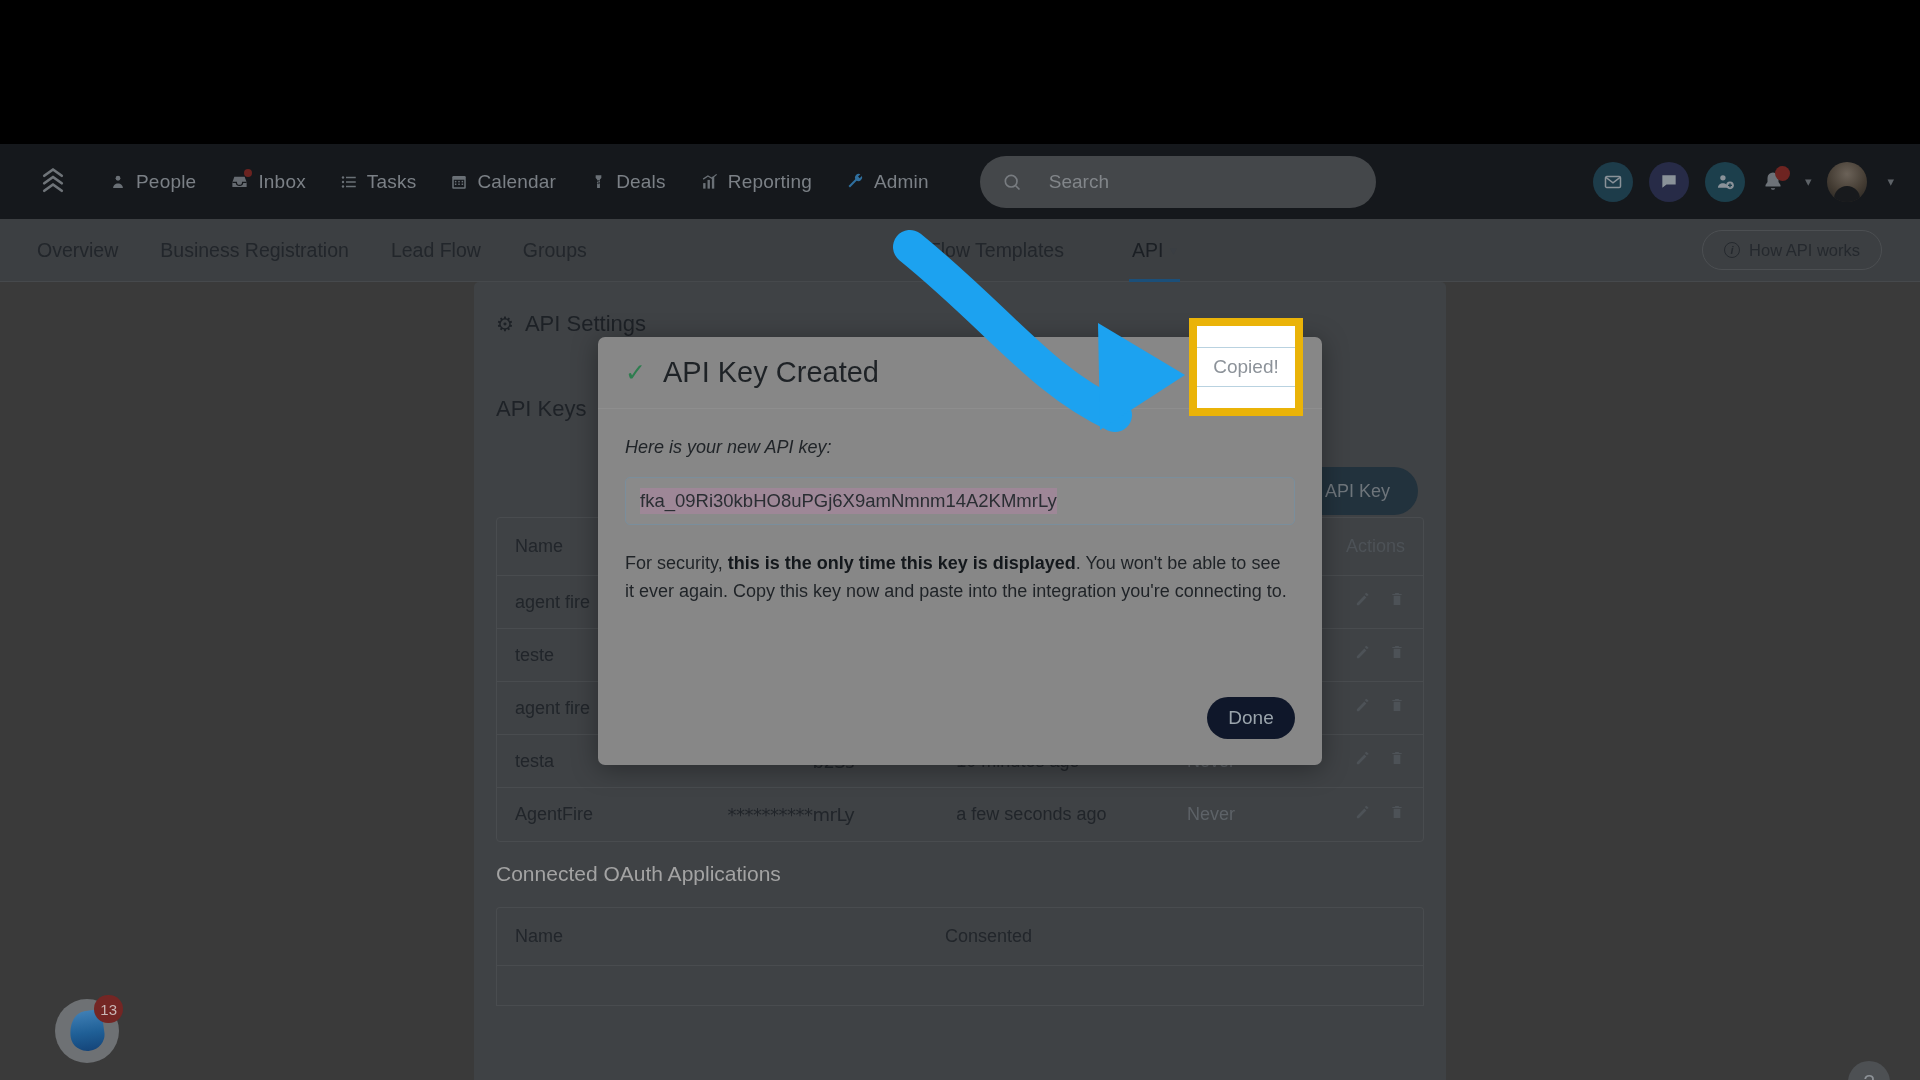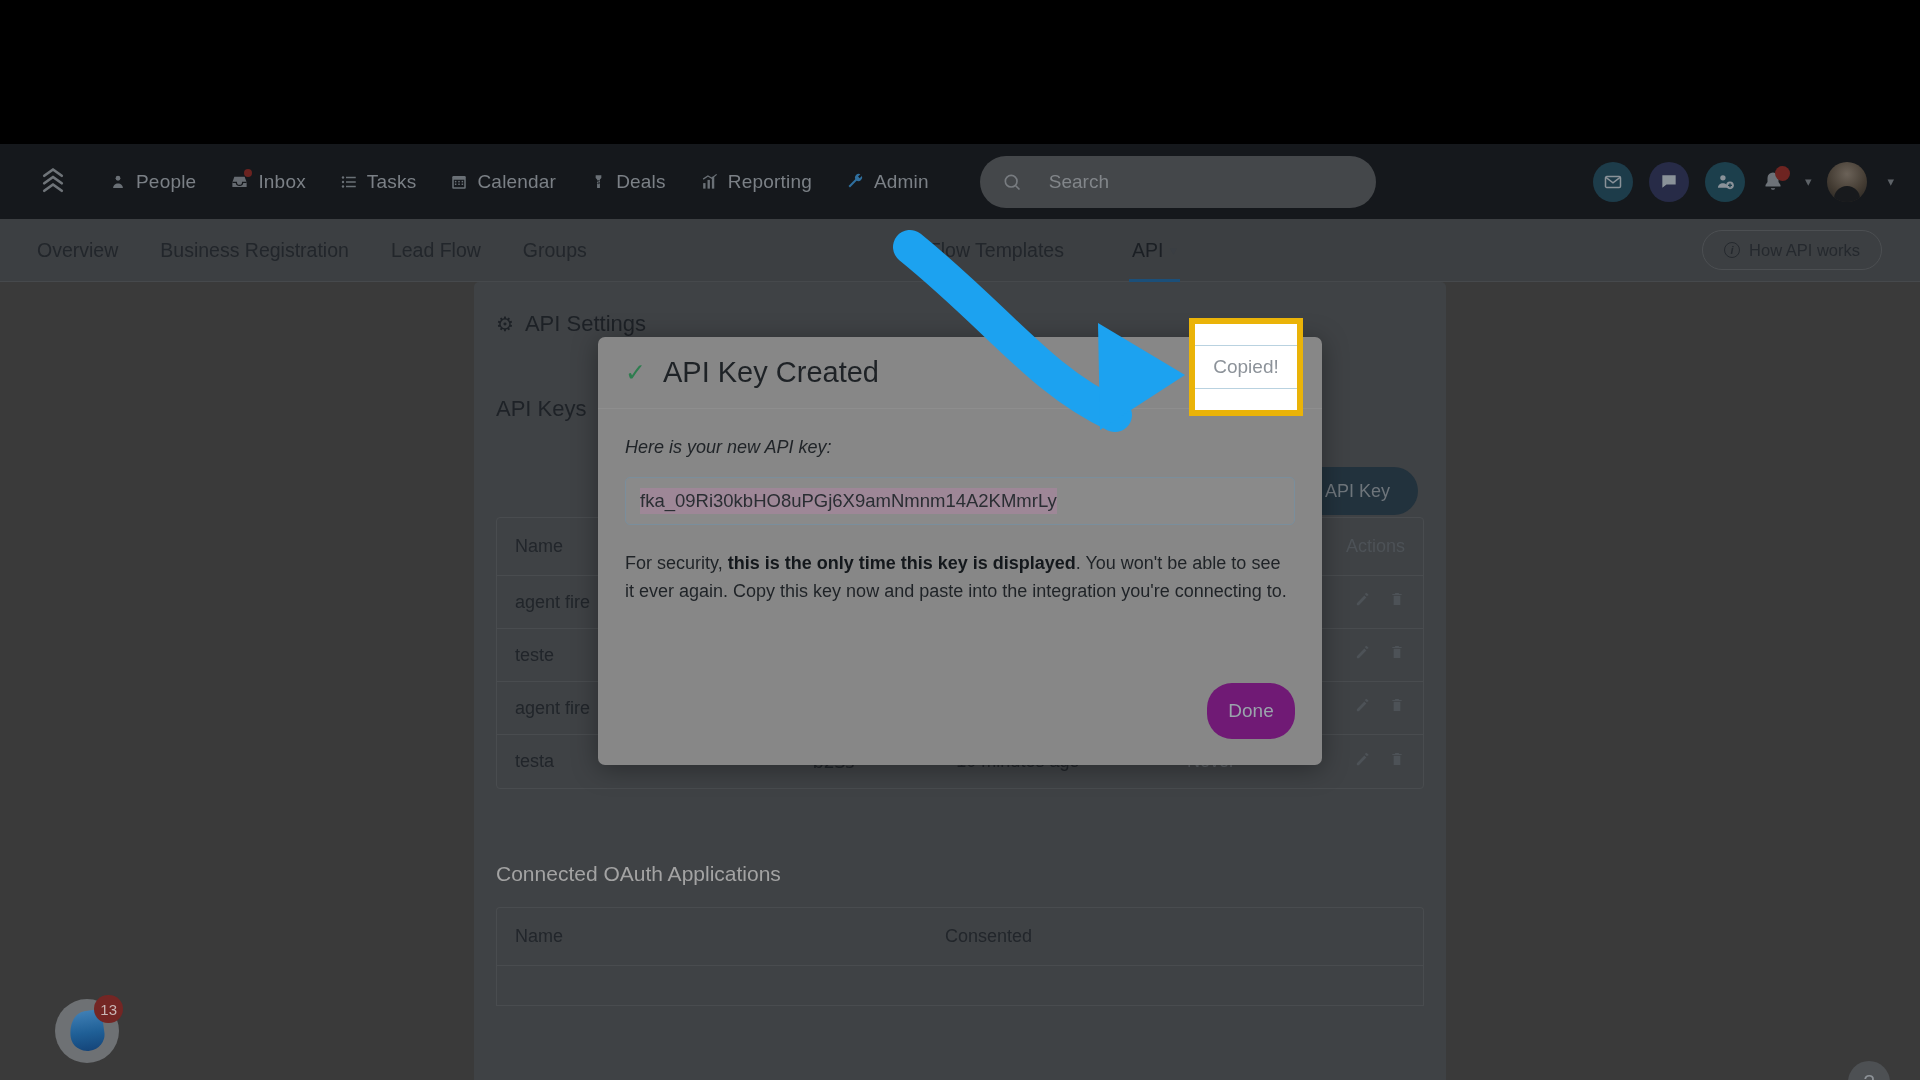--- a/index.html
+++ b/index.html
@@ -216,35 +216,35 @@
   }
   .m-note {
     margin-top: 25px; color: #1f2327; font-size: 18px; line-height: 1.55;
     max-width: 668px;
   }
   .m-note b { color: #14181c; }
   .m-foot {
     position: absolute; right: 27px; bottom: 26px;
   }
   .donebtn {
-    width: 88px; height: 56px; border-radius: 25px;
-    background: #701a75; color: #9aa4ac; font-size: 19px;
+    width: 88px; height: 42px; border-radius: 25px;
+    background: #0f172a; color: #9aa4ac; font-size: 19px;
     display: flex; align-items: center; justify-content: center;
   }
 
   
   #annot {
     position: absolute; left: 0; top: 0;
     width: 1920px; height: 1080px;
     pointer-events: none; z-index: 60;
   }
   #copied-hl {
     position: absolute; left: 1189px; top: 318px;
     width: 114px; height: 98px;
-    border: 6px solid #eab308;
+    border: 8px solid #eab308;
     background: #fff;
     z-index: 55;
     display: flex; align-items: center; justify-content: center;
   }
   #copied-hl .cp-line-a, #copied-hl .cp-line-b {
     position: absolute; left: 0; right: 0; height: 1px; background: #b9d2e0;
   }
   #copied-hl .cp-line-a { top: 21px; }
   #copied-hl .cp-line-b { bottom: 21px; }
   #copied-hl .cp-txt { color: #8c9299; font-size: 19px; }
@@ -526,20 +526,34 @@
           <div class="td c-act">
             <span><svg width="17" height="17" viewBox="0 0 24 24" fill="currentColor">
                   <path d="M4 17.2V20h2.8L17.5 9.3l-2.8-2.8zM20 6.5a1.3 1.3 0 0 0 0-1.8l-1.7-1.7a1.3 1.3 0 0 0-1.8 0l-1.4 1.4 2.8 2.8z"></path>
                 </svg></span>
             <span><svg width="16" height="16" viewBox="0 0 24 24" fill="currentColor">
                   <path d="M7 21h10V7H7zM9.5 3h5l1 1.5H19V6H5V4.5h3.5z"></path>
                 </svg></span>
           </div>
         </div>
 
+        <div class="tr">
+          <div class="td c-name">AgentFire</div>
+          <div class="td c-key keymask">**********mrLy</div>
+          <div class="td c-last">a few seconds ago</div>
+          <div class="td c-exp">Never</div>
+          <div class="td c-act">
+            <span><svg width="17" height="17" viewBox="0 0 24 24" fill="currentColor">
+                  <path d="M4 17.2V20h2.8L17.5 9.3l-2.8-2.8zM20 6.5a1.3 1.3 0 0 0 0-1.8l-1.7-1.7a1.3 1.3 0 0 0-1.8 0l-1.4 1.4 2.8 2.8z"></path>
+                </svg></span>
+            <span><svg width="16" height="16" viewBox="0 0 24 24" fill="currentColor">
+                  <path d="M7 21h10V7H7zM9.5 3h5l1 1.5H19V6H5V4.5h3.5z"></path>
+                </svg></span>
+          </div>
+        </div>
       </div>
 
       <div class="oauth-title">Connected OAuth Applications</div>
       <div class="tbl2">
         <div class="tr head">
           <div class="th o-name">Name</div>
           <div class="th o-cons">Consented</div>
         </div>
         <div class="tr" style="height:40px"></div>
       </div>

